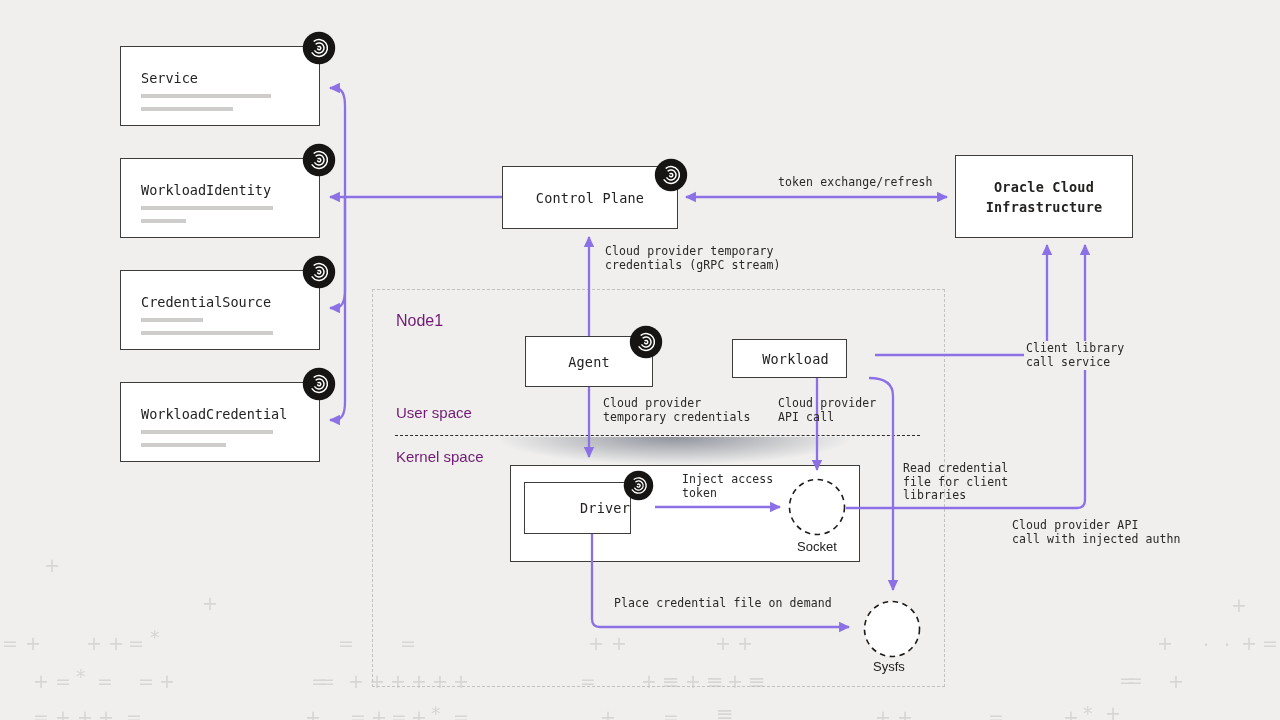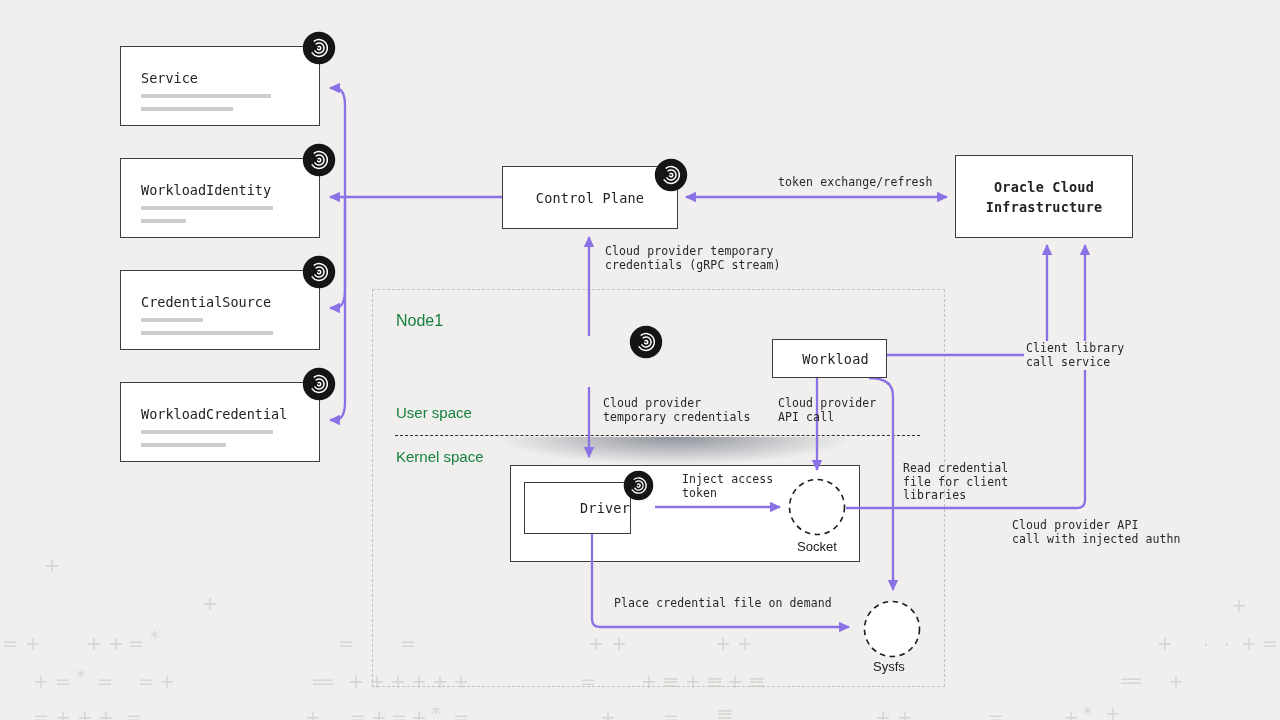--- a/index.html
+++ b/index.html
@@ -4,21 +4,21 @@
 <style>
   html,body{margin:0;padding:0;background:#e8e7e6;}
   .stage{position:relative;width:1280px;height:720px;overflow:hidden;
          background:var(--bg,#f0efee);font-family:"DejaVu Sans Mono",monospace;color:#242220;}
   .stage *{box-sizing:border-box;}
   
   .deco{position:absolute;color:#d7d6d4;font:19px "DejaVu Sans",sans-serif;line-height:1;z-index:0;user-select:none;}
   
   .node-box{position:absolute;left:372px;top:289px;width:573px;height:398px;
             border:1.4px dashed #c3c2c0;z-index:1;}
-  .node-label{position:absolute;font:16px "Liberation Sans",sans-serif;color:#15803d;z-index:6;}
+  .node-label{position:absolute;font:16px "Liberation Sans",sans-serif;color:#701a75;z-index:6;}
   .sep{position:absolute;left:395px;top:435px;width:525px;height:0;border-top:1.7px dashed #2c2c2c;z-index:2;}
   .smudge{position:absolute;left:448px;top:437px;width:452px;height:30px;z-index:2;
           background:radial-gradient(ellipse 55% 130% at 50% 0%, rgba(72,80,96,.58) 0%, rgba(72,80,96,0) 72%);}
   
   .box{position:absolute;background:#fff;border:1.5px solid #3e3d3c;z-index:5;
        display:flex;align-items:center;justify-content:center;text-align:center;
        font-size:13.5px;letter-spacing:.2px;}
   .lbox{position:absolute;left:120px;width:200px;height:80px;background:#fff;border:1.5px solid #3e3d3c;z-index:5;}
   .lbox .ttl{position:absolute;left:20px;top:23px;font-size:13.5px;}
   .lbox .sk{position:absolute;height:4px;background:#cecdcb;}
@@ -217,32 +217,35 @@
           <path d="M17 15.4 A1.7 1.7 0 1 1 15.3 17"></path>
         </g>
       </svg>
     </span>
 
   <div class="box" style="left:955px;top:155px;width:178px;height:83px;border-width:1.7px;line-height:20px;white-space:pre-line;font-weight:bold;">
     <span style="white-space:pre-line;">Oracle Cloud
 Infrastructure</span>
   </div>
 
+  <div class="box" style="left:525px;top:336px;width:128px;height:51px;">
+    <span>Agent</span>
+  </div>
   <span class="fp" style="left:629px;top:325px;">
       <svg viewBox="0 0 34 34">
         <circle cx="17" cy="17" r="16.2" fill="#161514"></circle>
         <g fill="none" stroke="#ffffff" stroke-width="1.5" stroke-linecap="round" transform="rotate(-35 17 17)">
           <path d="M17 8.6 A8.4 8.4 0 1 1 8.6 17"></path>
           <path d="M17 12 A5 5 0 1 1 12 17"></path>
           <path d="M17 15.4 A1.7 1.7 0 1 1 15.3 17"></path>
         </g>
       </svg>
     </span>
 
-  <div class="box" style="left:772px;top:339px;width:115px;height:39px;padding-left:12px;">
+  <div class="box" style="left:732px;top:339px;width:115px;height:39px;padding-left:12px;">
     <span>Workload</span>
   </div>
 
   <div class="box" style="left:524px;top:482px;width:107px;height:52px;justify-content:flex-end;">
     <span>Driver</span>
   </div>
   <span class="fp" style="left:623px;top:470px;width:31px;height:31px;">
       <svg viewBox="0 0 34 34">
         <circle cx="17" cy="17" r="16.2" fill="#161514"></circle>
         <g fill="none" stroke="#ffffff" stroke-width="1.5" stroke-linecap="round" transform="rotate(-35 17 17)">

